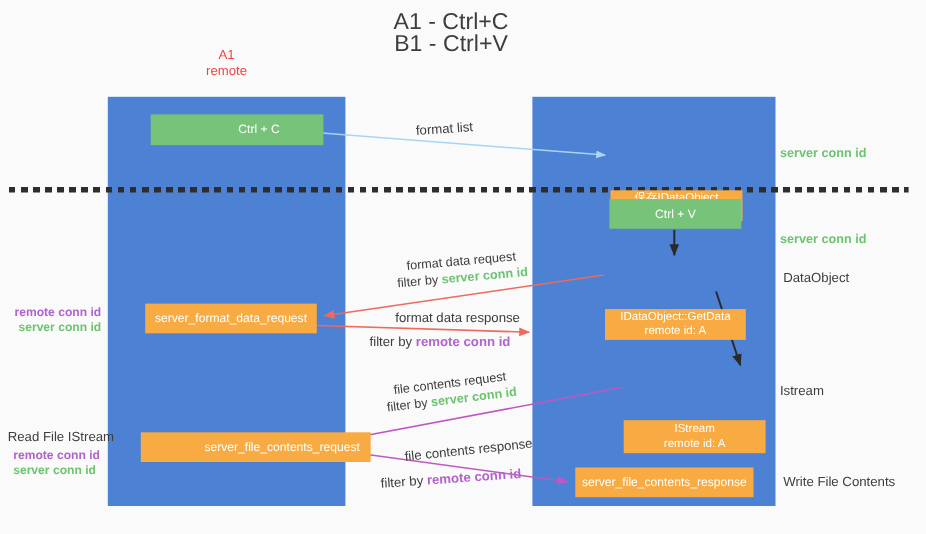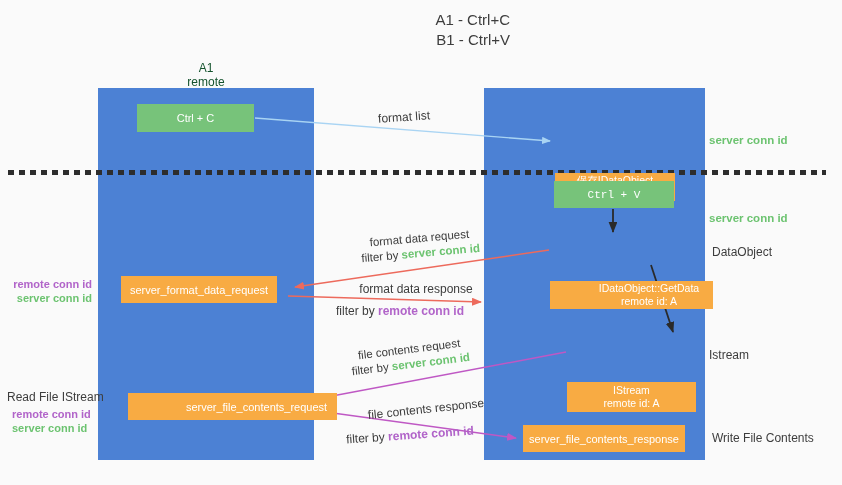--- a/index.html
+++ b/index.html
@@ -1,21 +1,21 @@
 <!DOCTYPE html>
 <html><head>
 <meta charset="utf-8">
 <style>
   html,body{margin:0;padding:0;background:#fafafa;font-family:"Liberation Sans",sans-serif;}
   #canvas{position:relative;width:842px;height:485px;background:#fafafa;overflow:hidden;}
 
-  .title{position:absolute;left:310px;top:10px;width:200px;text-align:right;
-         color:#3d3d3d;font-size:15px;line-height:20px;}
-  .lane-header{position:absolute;top:61px;width:100px;text-align:center;
-         color:#14532d;font-size:12px;line-height:14px;}
+  .title{position:absolute;left:310px;top:10px;width:200px;text-align:center;
+         color:#3d3d3d;font-size:21px;line-height:20px;}
+  .lane-header{position:absolute;top:43px;width:100px;text-align:center;
+         color:#ef4444;font-size:12px;line-height:14px;}
   .lane{position:absolute;top:88px;height:372px;background:#4c81d4;z-index:1;}
 
   .dotted-sep{position:absolute;left:8px;top:170px;width:818px;height:5px;z-index:3;
          background:repeating-linear-gradient(90deg,#2d2d2d 0 6px,transparent 6px 11px);}
 
   #arrows-svg{position:absolute;left:0;top:0;width:842px;height:485px;z-index:2;}
 
   .box{position:absolute;z-index:4;display:flex;align-items:center;justify-content:center;
        color:#ffffff;font-size:11px;text-align:center;white-space:nowrap;}
   .box.orange{background:#f8ab43;}
@@ -77,38 +77,38 @@
       </defs>
   <line x1="255" y1="118" x2="550" y2="141" stroke="#a9d4f3" stroke-width="1.4" marker-end="url(#arrowhead-0)"></line>
       <line x1="613" y1="209" x2="613" y2="232" stroke="#2a2a2a" stroke-width="1.8" marker-end="url(#arrowhead-1)"></line>
       <line x1="651" y1="265" x2="673" y2="332" stroke="#2a2a2a" stroke-width="1.8" marker-end="url(#arrowhead-2)"></line>
       <line x1="549" y1="250" x2="295" y2="287" stroke="#ed6a5c" stroke-width="1.4" marker-end="url(#arrowhead-3)"></line>
       <line x1="288" y1="296" x2="481" y2="302" stroke="#ed6a5c" stroke-width="1.4" marker-end="url(#arrowhead-4)"></line>
       <line x1="566" y1="352" x2="295" y2="403" stroke="#bf58c4" stroke-width="1.4" marker-end="url(#arrowhead-5)"></line>
       <line x1="289" y1="407" x2="516" y2="438" stroke="#bf58c4" stroke-width="1.4" marker-end="url(#arrowhead-6)"></line>
     </svg>
 
-  <div class="box green" style="left:137px;top:104px;width:117px;height:28px;">
+  <div class="box green" style="left:137px;top:104px;width:117px;height:28px;padding-left:40px;">
     <span>Ctrl + C</span>
   </div>
-  <div class="box orange" style="left:121px;top:276px;width:156px;height:27px;">
+  <div class="box orange" style="left:132px;top:276px;width:156px;height:27px;">
     <span>server_format_data_request</span>
   </div>
   <div class="box orange" style="left:128px;top:393px;width:161px;height:27px;padding-left:48px;">
     <span>server_file_contents_request</span>
   </div>
 
   <div class="box orange two-line" style="left:555px;top:129px;width:120px;height:28px;">
     <div>保存IDataObject</div>
     <div>remote id: A</div>
   </div>
-  <div class="box green" style="left:554px;top:181px;width:120px;height:27px;font-family:Liberation Mono, monospace;">
+  <div class="box green" style="left:554px;top:181px;width:120px;height:27px;">
     <span>Ctrl + V</span>
   </div>
-  <div class="box orange two-line" style="left:550px;top:237px;width:128px;height:28px;padding-left:35px;">
+  <div class="box orange two-line" style="left:550px;top:237px;width:128px;height:28px;">
     <div>IDataObject::GetData</div>
     <div>remote id: A</div>
   </div>
   <div class="box orange two-line" style="left:567px;top:338px;width:129px;height:30px;">
     <div>IStream</div>
     <div>remote id: A</div>
   </div>
   <div class="box orange" style="left:523px;top:425px;width:162px;height:27px;">
     <span>server_file_contents_response</span>
   </div>

